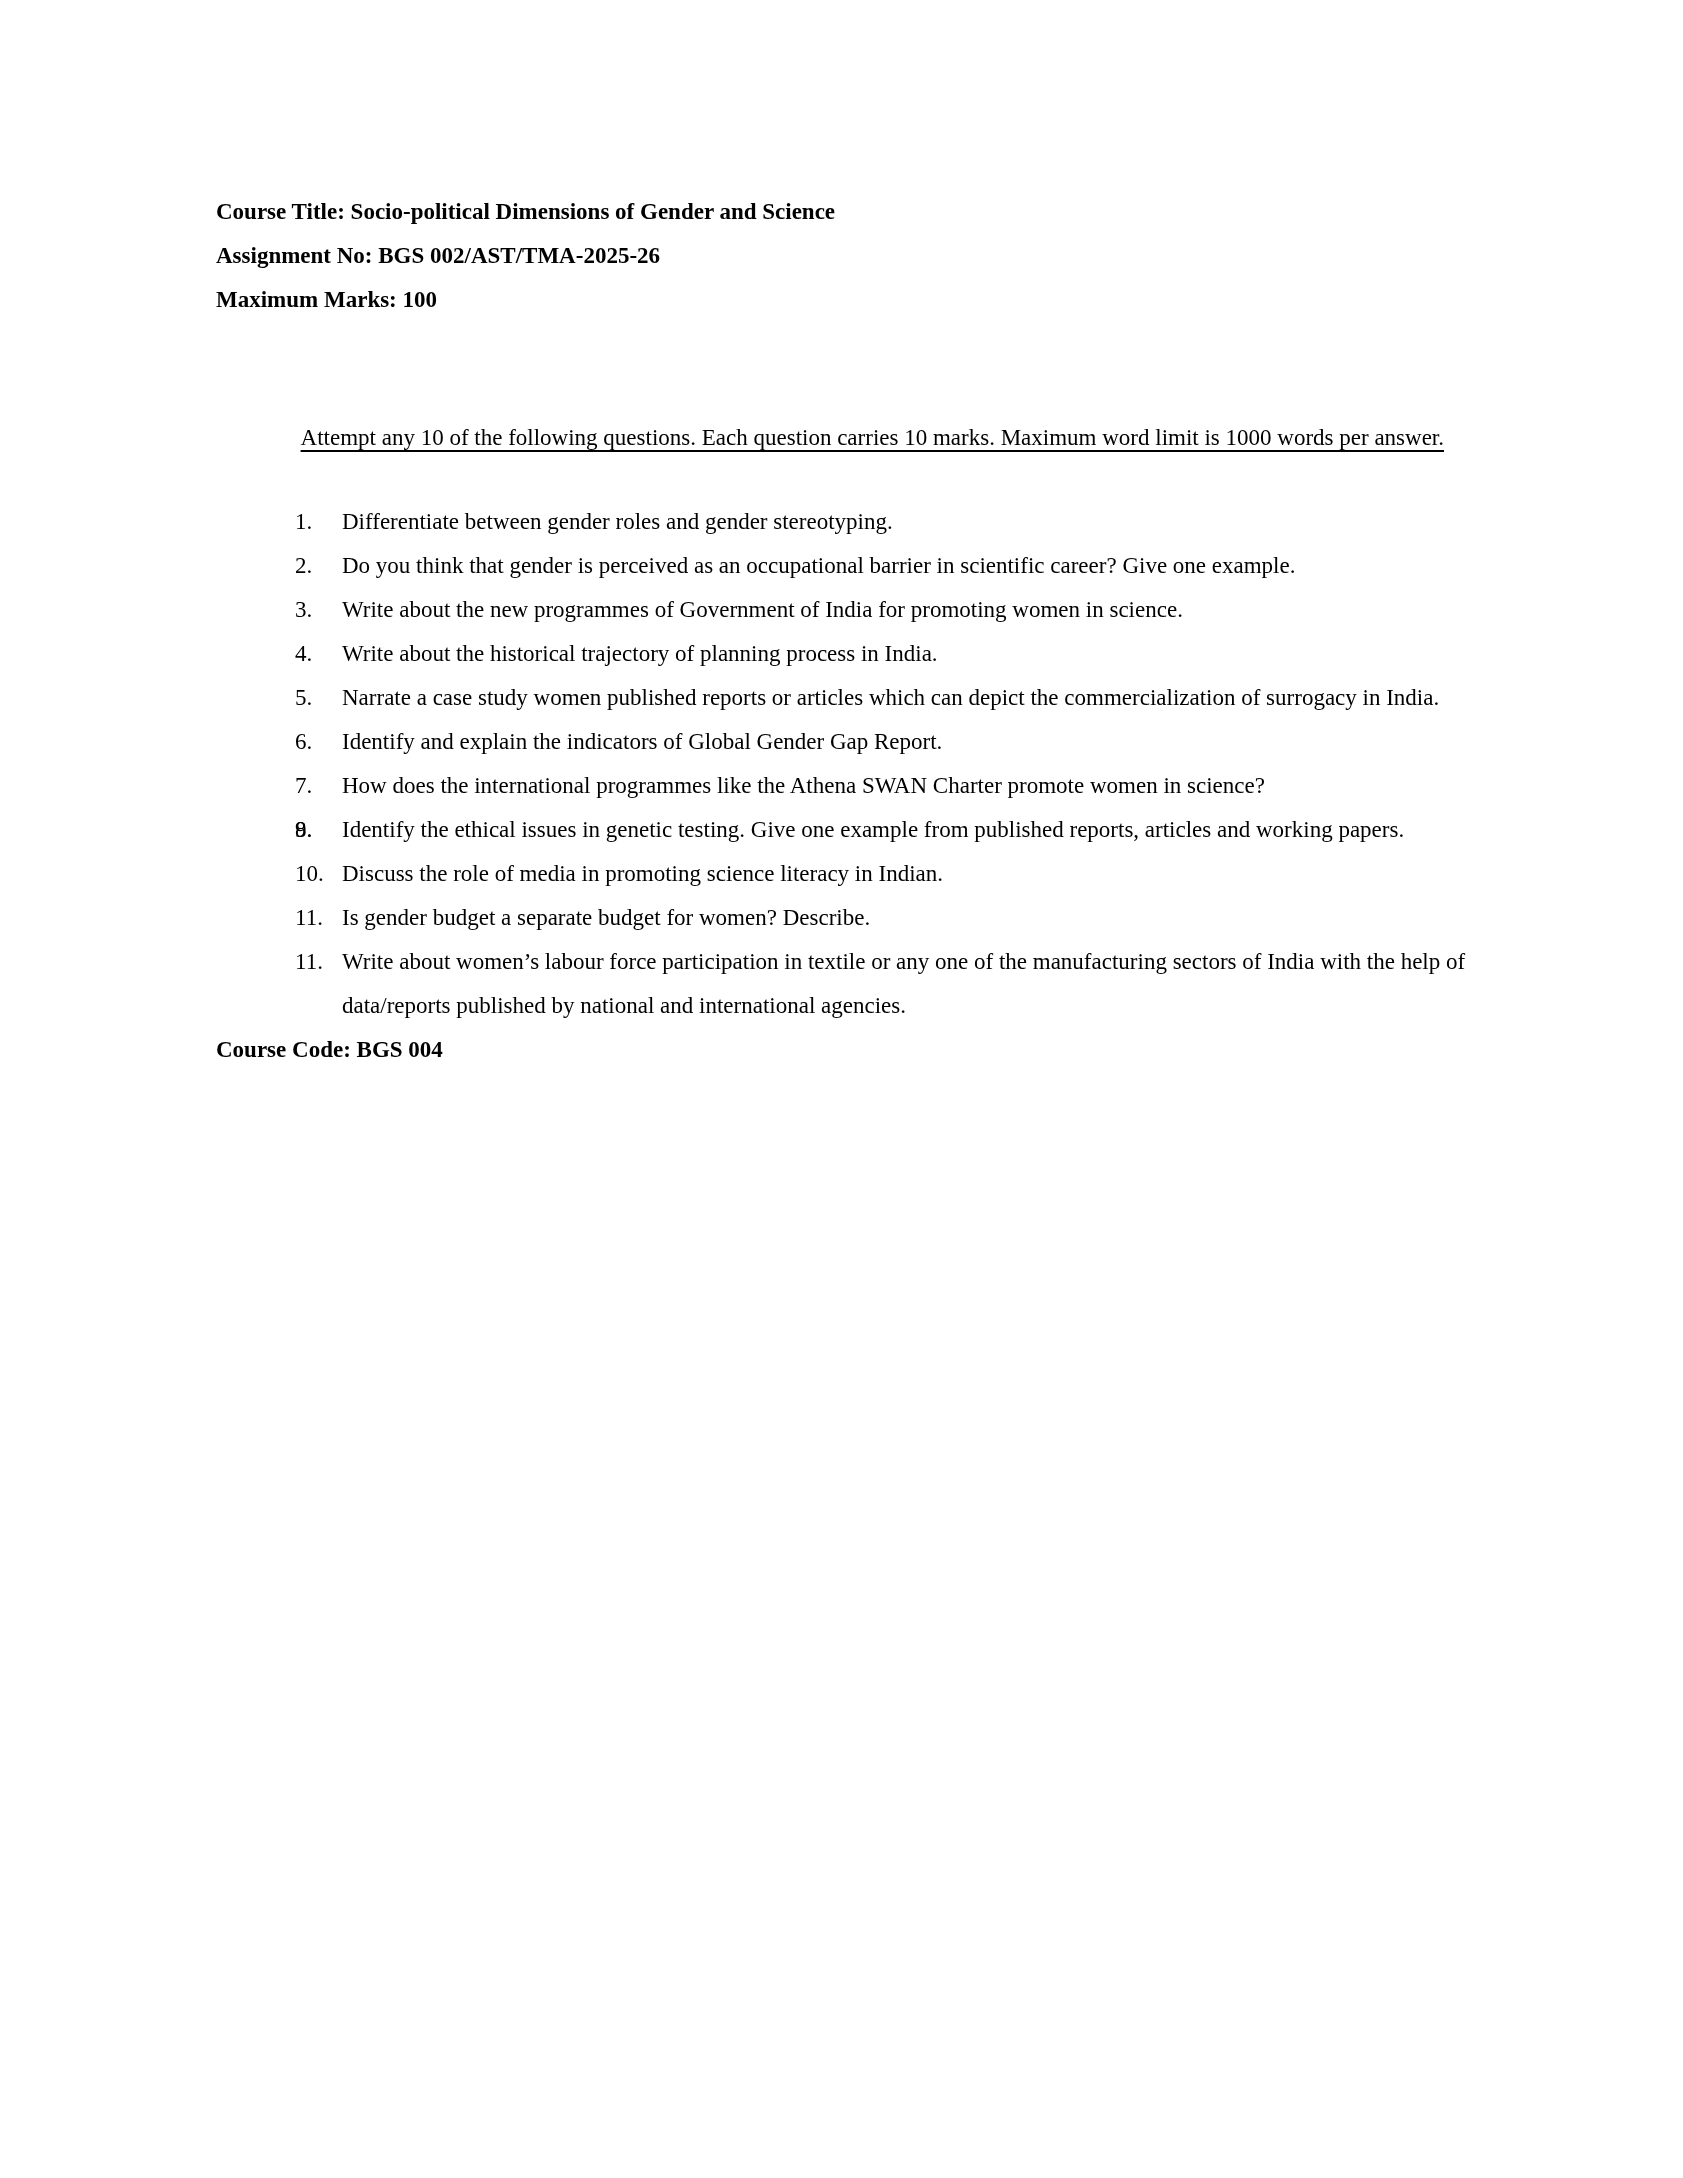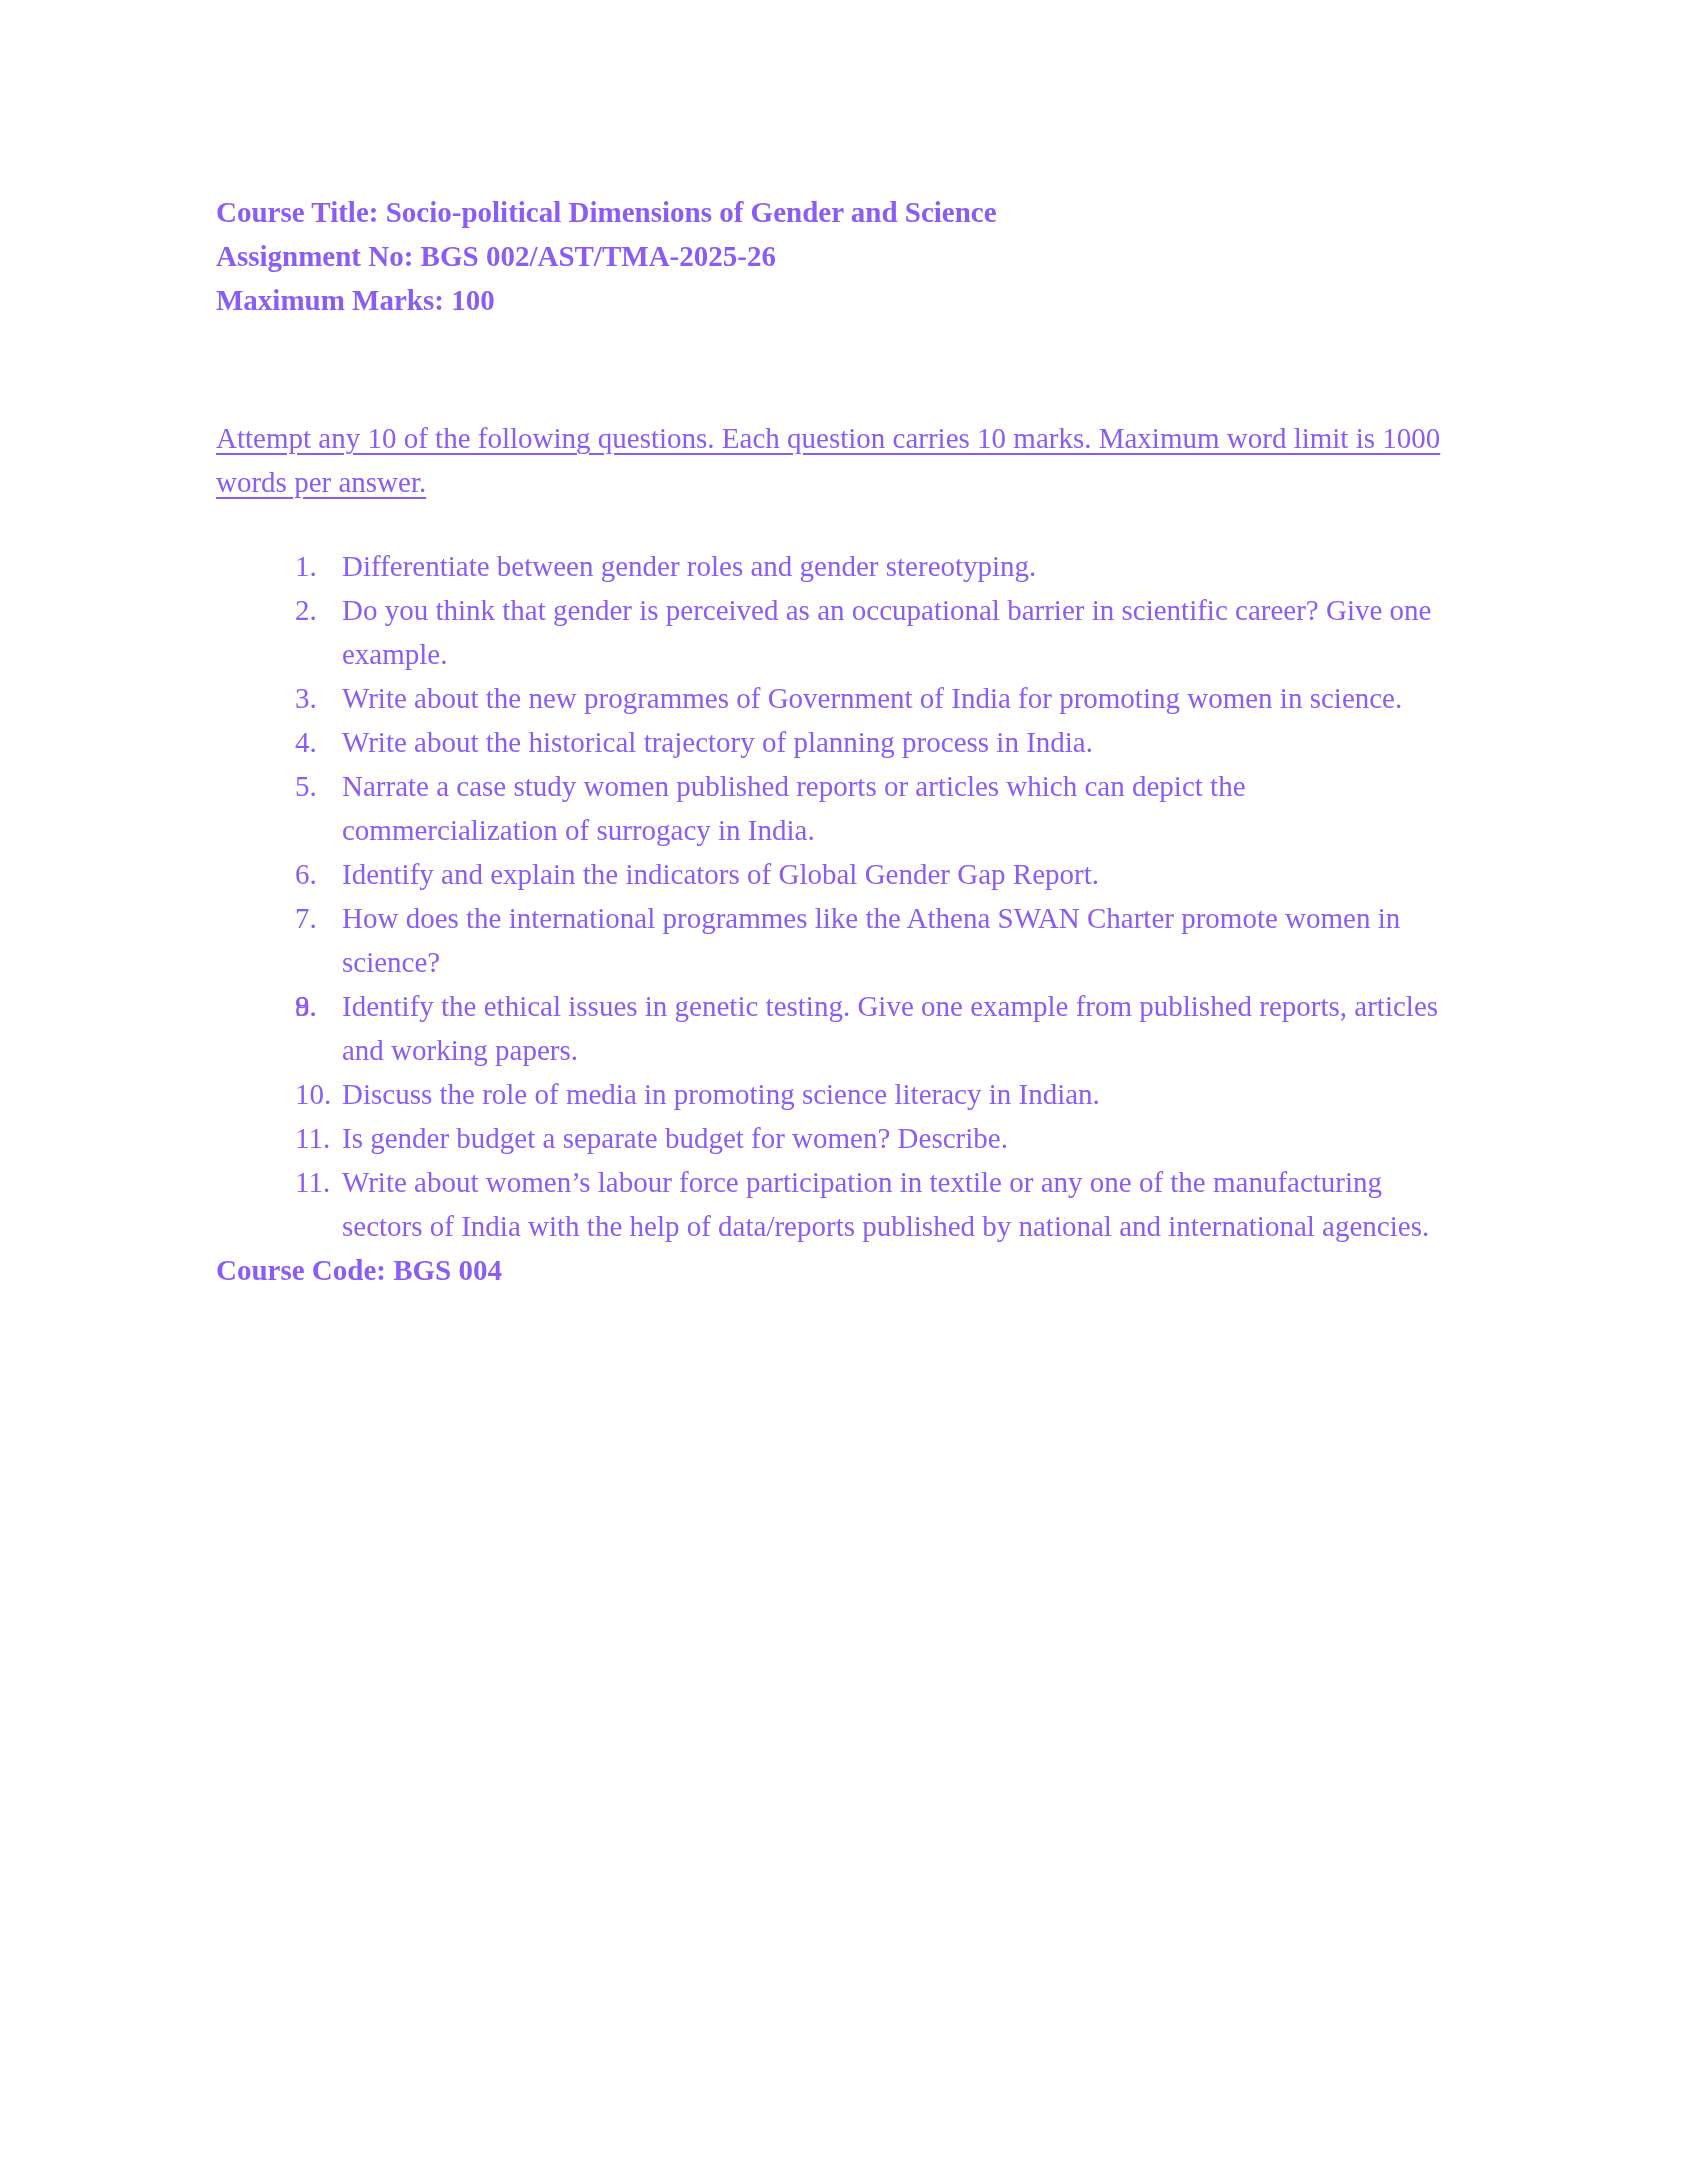--- a/index.html
+++ b/index.html
@@ -5,38 +5,39 @@
   html, body {
     margin: 0;
     padding: 0;
     background: #ffffff;
   }
   .page {
     position: relative;
     width: 1683px;
     height: 2178px;
     background: #ffffff;
-    color: #8b5cf6;
+    color: #000000;
     font-family: "Liberation Serif", "DejaVu Serif", serif;
-    font-size: 29px;
+    font-size: 23px;
     line-height: 44px;
     box-sizing: border-box;
     padding: 190px 216px 0 216px;
     overflow: hidden;
   }
   .doc-header p {
     margin: 0;
     font-weight: bold;
   }
   .instructions {
     margin: 94px 0 0 0;
     max-width: 1228px;
     text-decoration: underline;
     text-underline-offset: 5px;
     text-decoration-thickness: 2px;
+    text-align: right;
   }
   .question-list {
     list-style: none;
     margin: 40px 0 0 0;
     padding: 0;
   }
   .question-item {
     position: relative;
     padding-left: 126px;
     box-sizing: border-box;

